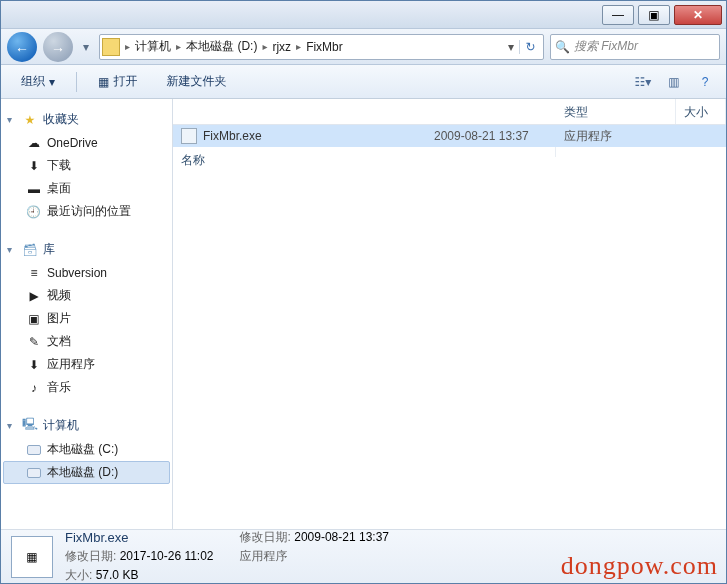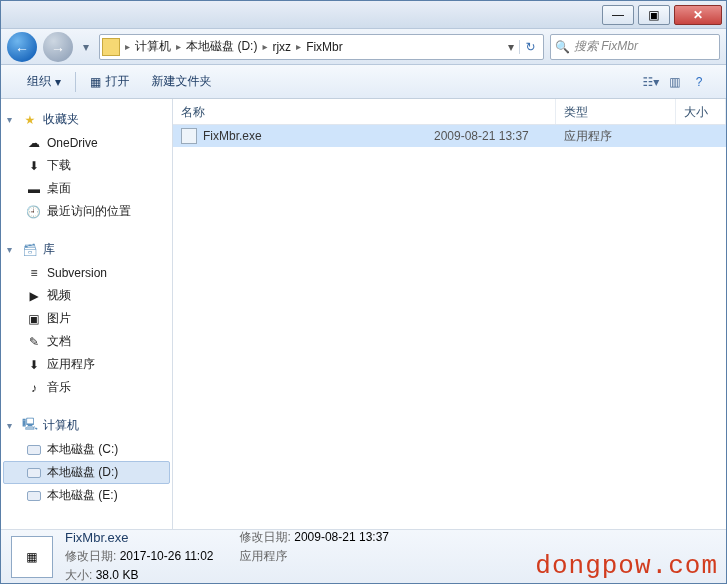--- a/index.html
+++ b/index.html
@@ -21,63 +21,63 @@
 .addr-icon { width:18px; height:18px; background:#f6d873; border:1px solid #c9a93f; margin-right:4px; display:flex;align-items:center;justify-content:center;}
 .crumb { padding: 0 4px; color:#222; white-space:nowrap;}
 .crumb-sep { color:#666; font-size:10px; padding:0 1px;}
 .addr-spacer{flex:1;}
 .addr-drop { width:16px; text-align:center;color:#555;}
 .addr-refresh { width:22px; text-align:center;color:#3a6fb0;border-left:1px solid #ccd6e2;}
 .searchbox { width:170px; height:26px; border:1px solid #a0b0c4; background:#fff; display:flex; align-items:center; padding:0 4px; border-radius:2px; color:#888; font-style:italic;}
 .searchbox .sicon{margin-right:4px;font-style:normal;color:#5a7fa8;}
 
 
-.toolbar { height: 34px; background: linear-gradient(#f5f9fd,#e3ecf7); display:flex; align-items:center; padding:0 16px; border-bottom:1px solid #c2cfdd; gap:2px;}
+.toolbar { height: 34px; background: linear-gradient(#f5f9fd,#e3ecf7); display:flex; align-items:center; padding:0 10px; border-bottom:1px solid #c2cfdd; gap:9px;}
 .tbtn { padding:4px 10px; display:flex; align-items:center; gap:4px; color:#1e3d66; border-radius:3px;}
 .tsep{width:1px;height:20px;background:#b8c8db;margin:0 2px;}
 .tspacer{flex:1;}
 .ticon{width:22px;height:22px;display:flex;align-items:center;justify-content:center;color:#4a6a94;}
 
 
 .body { flex:1; display:flex; overflow:hidden;}
 .sidebar { width:172px; background:#fff; border-right:1px solid #d6dee8; overflow-y:auto; padding:6px 2px;}
 .grp-hdr { display:flex; align-items:center; padding:6px 4px 4px; color:#1e3d66;}
 .grp-arrow{width:14px;color:#6a85a5;font-size:10px;}
 .grp-ico{width:18px;height:16px;margin-right:4px;display:inline-flex;align-items:center;justify-content:center;}
 .node { display:flex; align-items:center; padding:3px 4px 3px 22px; color:#222; white-space:nowrap;}
 .node.sel{background:#d8e6f6;border:1px solid #a9c4e4;border-radius:2px;padding:2px 3px 2px 21px;}
 .nico{width:18px;height:16px;margin-right:4px;display:inline-flex;align-items:center;justify-content:center;}
 .grp-gap{height:12px;}
 
 
 .main { flex:1; display:flex; flex-direction:column; background:#fff;}
 .cols { height:26px; display:flex; border-bottom:1px solid #e0e6ee; color:#33506f;}
 .col { padding:5px 8px; border-right:1px solid #e8edf3;}
-.c-name{flex:1;min-width:200px;}
+.c-name{flex:1;min-width:200px;margin-top:48px;}
 .c-date{width:130px;}
 .c-type{width:120px;}
 .c-size{width:50px;}
 .rows{flex:1;overflow:auto;}
 .row{display:flex;align-items:center;height:22px;}
 .row.sel{background:#cfe4fb;}
 .cell{padding:0 8px;color:#333;white-space:nowrap;overflow:hidden;text-overflow:ellipsis;}
 .cell.name{flex:1;min-width:200px;display:flex;align-items:center;gap:6px;}
 .cell.date{width:130px;color:#555;}
 .cell.type{width:120px;color:#555;}
 .cell.size{width:50px;}
 .fico{width:16px;height:16px;border:1px solid #9ab;background:#eef4fa;display:inline-block;}
 .fico.htm{background:#dff0d8;border-color:#8fbf6f;}
 
 
 .details { height:54px; border-top:1px solid #d6dee8; background:linear-gradient(#f3f7fc,#e7eef7); display:flex; align-items:center; padding:4px 10px; gap:12px; position:relative;}
 .dthumb{width:42px;height:42px;border:1px solid #8fa9c6;background:#fff;display:flex;align-items:center;justify-content:center;}
 .dtxt{display:grid;grid-template-columns:auto auto;column-gap:26px;row-gap:2px;align-items:center;}
 .dname{font-size:13px;color:#1e3d66;grid-column:1;}
 .dlabel{color:#666;}
-.watermark{position:absolute;right:8px;bottom:2px;font-family:Liberation Mono, monospace;font-size:26px;color:#d23c1e;letter-spacing:1px;}
+.watermark{position:absolute;right:8px;bottom:2px;font-family:Liberation Serif, serif;font-size:26px;color:#d23c1e;letter-spacing:1px;}
 
 
 .i-star{color:#e4b92d;}
 .i-drive{width:14px;height:10px;background:#e8eef7;border:1px solid #8fa9c6;border-radius:2px;display:inline-block;}
 .i-lib{color:#5a8fbd;}
 .i-pc{color:#5a8fbd;}
 </style>
 </head>
 <body>
 
@@ -199,26 +199,20 @@
           <span class="nico">
             <span class="i-drive"></span>
           </span>
           <span>本地磁盘 (C:)</span>
         </div>
       <div class="node sel">
           <span class="nico">
             <span class="i-drive"></span>
           </span>
           <span>本地磁盘 (D:)</span>
-        </div>
-      <div class="node">
-          <span class="nico">
-            <span class="i-drive"></span>
-          </span>
-          <span>本地磁盘 (E:)</span>
         </div>
     </div>
 
     <div class="main">
       <div class="cols">
         <div class="col c-name">名称</div>
         <div class="col c-type">类型</div>
         <div class="col c-size">大小</div>
       </div>
       <div class="rows">
@@ -235,18 +229,18 @@
     </div>
   </div>
 
   <div class="details">
     <div class="dthumb">▦</div>
     <div class="dtxt">
       <span class="dname">FixMbr.exe</span>
       <span><span class="dlabel">修改日期:</span> <span>2009-08-21 13:37</span></span>
       <span><span class="dlabel">修改日期:</span> <span>2017-10-26 11:02</span></span>
       <span style="color:#666;">应用程序</span>
-      <span><span class="dlabel">大小:</span> <span>38.0 KB</span></span>
+      <span><span class="dlabel">大小:</span> <span>57.0 KB</span></span>
     </div>
     <div class="watermark">dongpow.com</div>
   </div>
 
 </div>
 
 </body></html>

